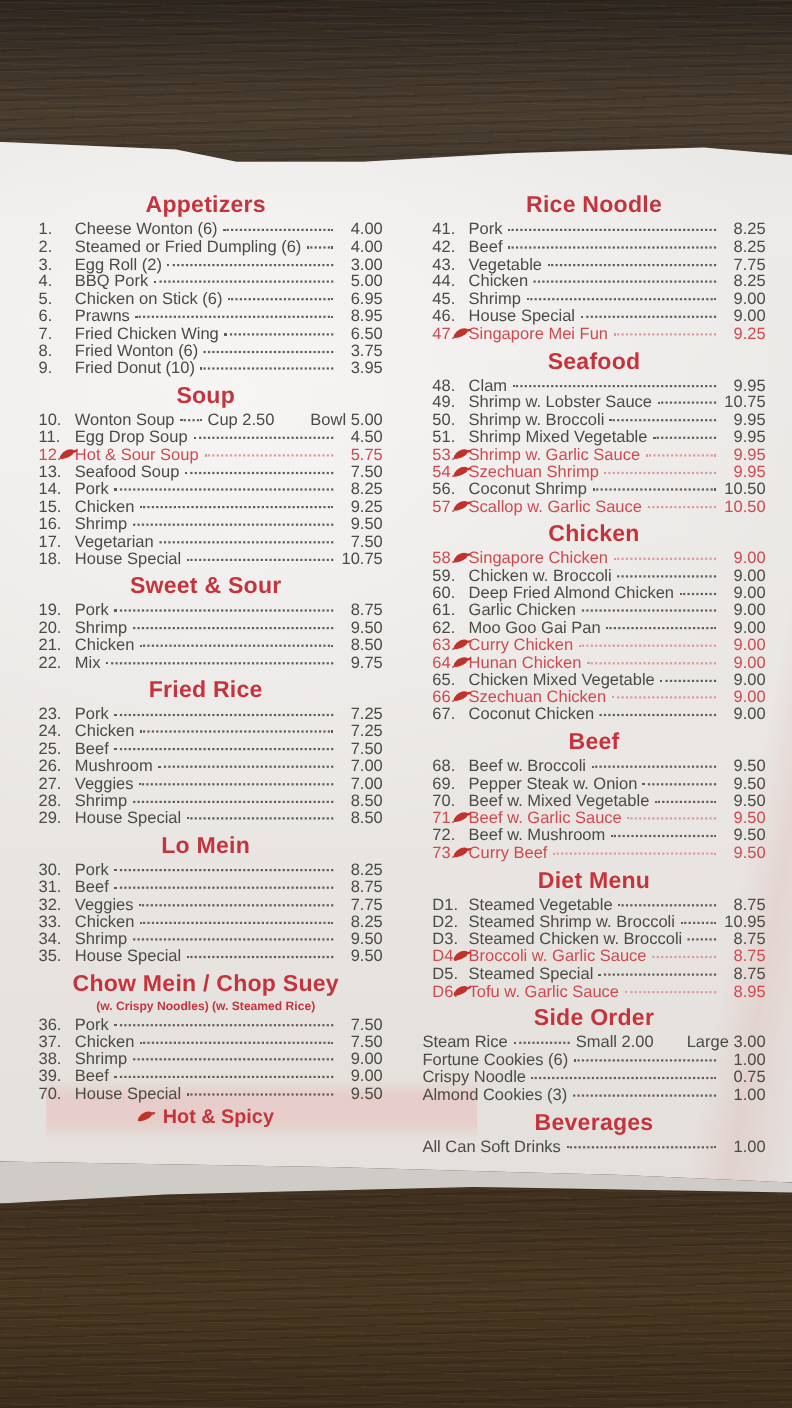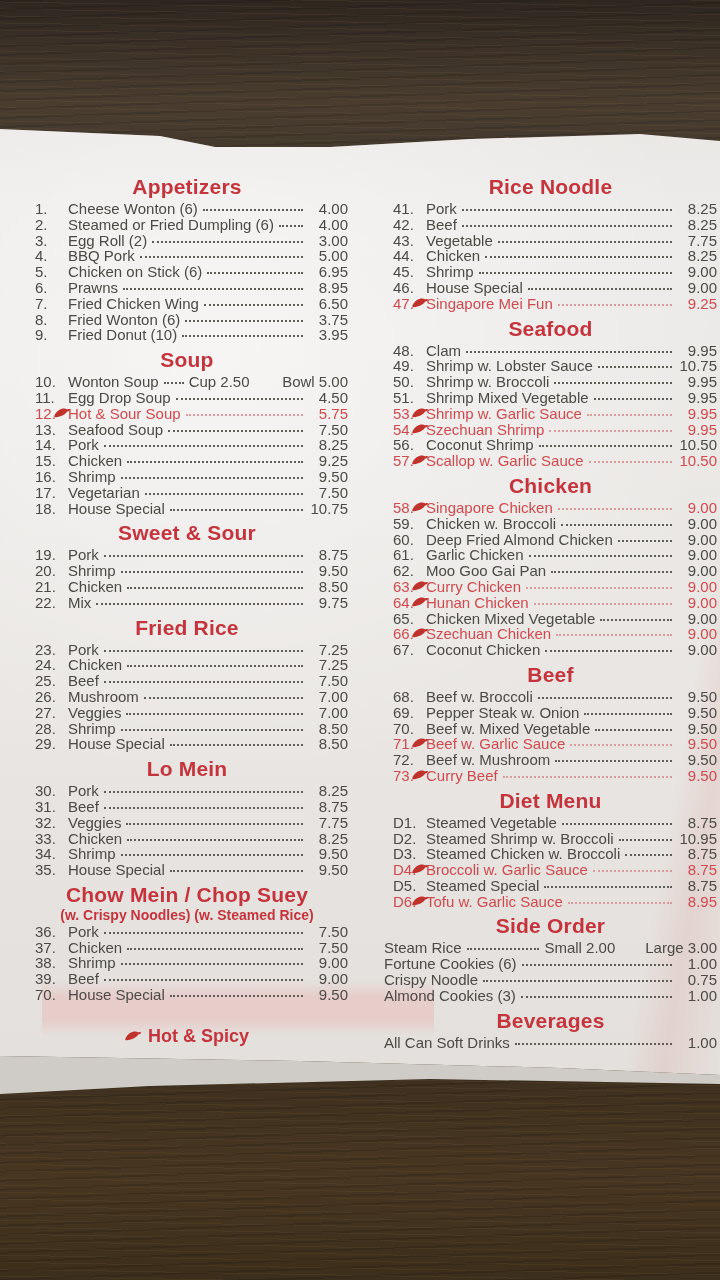--- a/index.html
+++ b/index.html
@@ -36,48 +36,48 @@
   .pink-band{
     position:absolute;left:42px;top:980px;width:392px;height:56px;
     background:linear-gradient(180deg,rgba(236,160,158,0) 0%,rgba(236,160,158,.30) 30%,rgba(234,150,148,.26) 72%,rgba(236,160,158,0) 100%);
     border-radius:4px;
   }
   .menu-wrap{
     position:absolute;top:170px;left:0;right:0;display:flex;
   }
   .col{box-sizing:border-box;}
   .col-left{width:354px;padding:0 6px 0 26px;}
-  .col-right{width:366px;padding:0 3px 0 30px;}
+  .col-right{width:366px;padding:0 24px 0 30px;}
   .section-title{
     font-size:21px;line-height:22px;font-weight:700;color:var(--red-h);
     text-align:center;margin:6px 0 3px;letter-spacing:.2px;
   }
   .section-subtitle{
-    font-size:14px;line-height:13px;font-weight:700;color:var(--red-h);
+    font-size:11px;line-height:13px;font-weight:700;color:var(--red-h);
     text-align:center;margin:0 0 2px;
   }
   .row{
     display:flex;align-items:baseline;
     font-size:15px;line-height:15.8px;color:var(--ink);
     white-space:nowrap;
   }
   .num{flex:none;width:42px;padding-left:9px;box-sizing:border-box;position:relative;}
   .name{flex:none;}
   .dots{flex:1 1 auto;min-width:8px;border-bottom:2px dotted var(--dots);margin:0 5px;transform:translateY(-3px);}
   .dots-short{flex:0 0 20px;}
   .spacer{flex:1 1 auto;}
   .spacer-fixed{flex:0 0 30px;}
   .price{flex:none;min-width:40px;text-align:right;}
   .price-pair{flex:none;}
   .row.red{color:var(--red-i);}
   .row.red .dots{border-color:#dc9a9c;}
   .pepper-icon{position:absolute;right:-3px;top:2px;color:#c0332c;}
   .legend{
     display:flex;justify-content:center;align-items:center;gap:6px;
-    margin-top:23px;color:var(--red-h);font-weight:700;font-size:18px;
+    margin-top:2px;color:var(--red-h);font-weight:700;font-size:18px;
   }
   .legend .pepper-icon{position:static;}
 </style>
 </head>
 <body>
 
 <div class="wood"></div>
 <div class="paper-under"></div>
 <div class="paper"></div>
 <div class="pink-band"></div>

